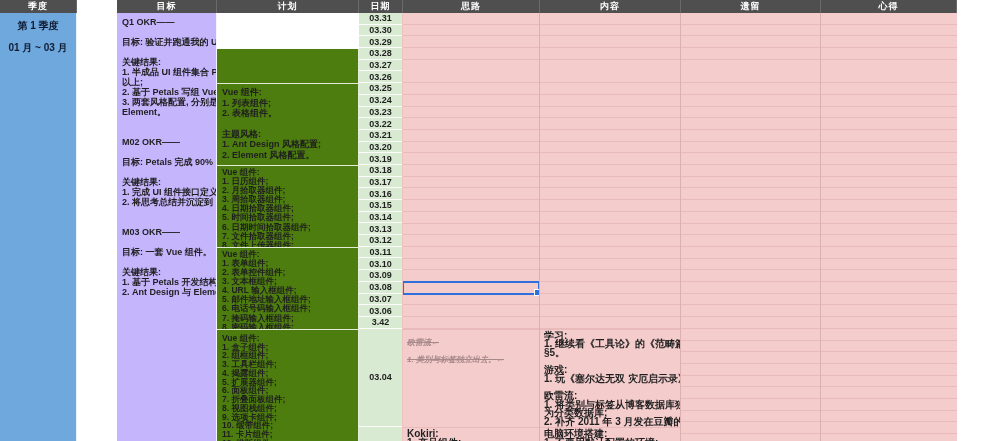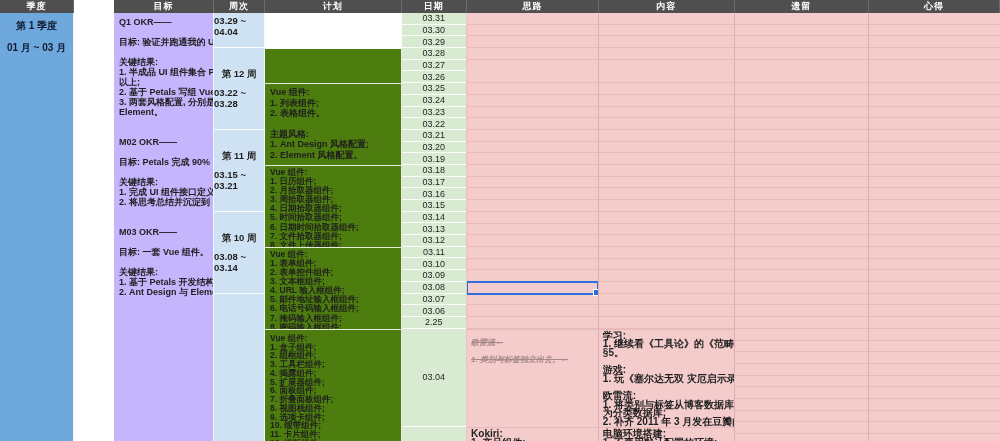--- a/index.html
+++ b/index.html
@@ -10,21 +10,21 @@
   .hdr { flex:0 0 13px; height:13px; background:#4f4f4f; color:#fff;
          font-size:9px; font-weight:700; display:flex; align-items:center; justify-content:center;
          border-right:1px solid #6a6a6a; letter-spacing:1px; }
   .body { flex:1; position:relative; overflow:hidden; }
 
   
   .c-quarter { width:77px; }
   .c-goals   { width:140px;padding-left:40px; }
   .c-weeks   { width:53px; }
   .c-plan    { width:142px;gap:36px; }
-  .c-dates   { width:68px; }
+  .c-dates   { width:44px; }
   .c-ideas   { width:137px; }
   .c-content { width:141px; }
   .c-pending { width:140px; }
   .c-insight { width:136px; }
 
   
   .c-quarter .body { background:#6fa8dc; border-right:1px solid rgba(255,255,255,.85); }
   .c-goals   .body { background:#c4b5fd; border-right:1px solid rgba(255,255,255,.85); }
   .c-weeks   .body { background:#cfe2f3; border-right:1px solid rgba(255,255,255,.85); }
   .c-plan    .body { background:#4d7c0f; border-right:1px solid rgba(255,255,255,.85); }
@@ -52,21 +52,21 @@
   .g1 .wrange { margin-top:0; }
   .pg { align-items:flex-start; justify-content:flex-start; text-align:left;
         padding:3px 5px 0 5px; font-weight:600; white-space:pre; }
   .pg.g2 { font-size:9px;  line-height:10.4px; }
   .pg.g3, .pg.g4 { font-size:8.5px; line-height:9.1px; padding-top:2px; }
   .pg.g5 { font-size:8.5px; line-height:8.75px; padding-top:4px; }
 
   
   .date-cell { height:11.7px; border-bottom:1px solid rgba(255,255,255,.9);
                display:flex; align-items:center; justify-content:center;
-               font-size:9px; font-weight:400; }
+               font-size:9px; font-weight:700; }
   .date-big  { height:98.3px; }
   .date-last { height:13.8px; border-bottom:none; }
 
   
   .pink-day { position:absolute; left:0; right:0; top:315.9px; height:98.3px;
               background:#f4cccc; border-top:1px solid #e8baba; overflow:hidden; z-index:1; }
   .pink-bottom { position:absolute; left:0; right:0; top:414.2px; height:13.8px;
               background:#f4cccc; border-top:1px solid #e8baba; overflow:hidden; z-index:1; }
   .struck { padding:4px 4px; font-size:8px; line-height:17px; white-space:pre;
             color:#a8898b; font-style:italic; text-decoration:line-through; font-weight:600; }
@@ -119,41 +119,20 @@
 M03 OKR——
 
 目标: 一套 Vue 组件。
 
 关键结果:
 1. 基于 Petals 开发结构组件;
 2. Ant Design 与 Element 的风格配置。</div>
     </div>
   </div>
 
-  <div class="col c-weeks">
-    <div class="hdr">周次</div>
-    <div class="body">
-      <div class="wg g1">
-        <div class="wrange">03.29 ~ 04.04</div>
-      </div>
-      <div class="wg g2">
-        <div class="wlabel">第 12 周</div>
-        <div class="wrange">03.22 ~ 03.28</div>
-      </div>
-      <div class="wg g3">
-        <div class="wlabel">第 11 周</div>
-        <div class="wrange">03.15 ~ 03.21</div>
-      </div>
-      <div class="wg g4">
-        <div class="wlabel">第 10 周</div>
-        <div class="wrange">03.08 ~ 03.14</div>
-      </div>
-      <div class="wg g5"></div>
-    </div>
-  </div>
 
   <div class="col c-plan">
     <div class="hdr">计划</div>
     <div class="body">
       <div class="wg pg g1"></div>
       <div class="wg pg g2">Vue 组件:
 1. 列表组件;
 2. 表格组件。
 
 主题风格:
@@ -219,21 +198,21 @@
         <div class="date-cell">03.15</div>
         <div class="date-cell">03.14</div>
         <div class="date-cell">03.13</div>
         <div class="date-cell">03.12</div>
         <div class="date-cell">03.11</div>
         <div class="date-cell">03.10</div>
         <div class="date-cell">03.09</div>
         <div class="date-cell">03.08</div>
         <div class="date-cell">03.07</div>
         <div class="date-cell">03.06</div>
-        <div class="date-cell">2.25</div>
+        <div class="date-cell">3.42</div>
         <div class="date-cell date-big">03.04</div>
       <div class="date-cell date-last"></div>
     </div>
   </div>
 
   <div class="col c-ideas">
     <div class="hdr">思路</div>
     <div class="body pinkbody">
       <div class="sel-cell"></div>
       <div class="pink-day">

